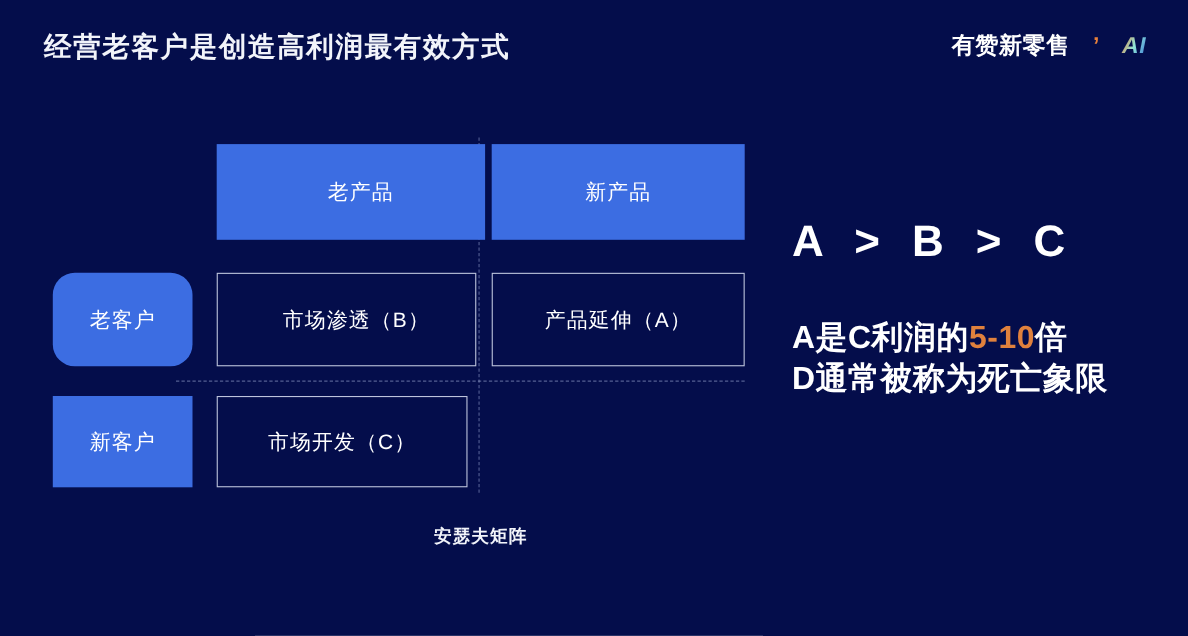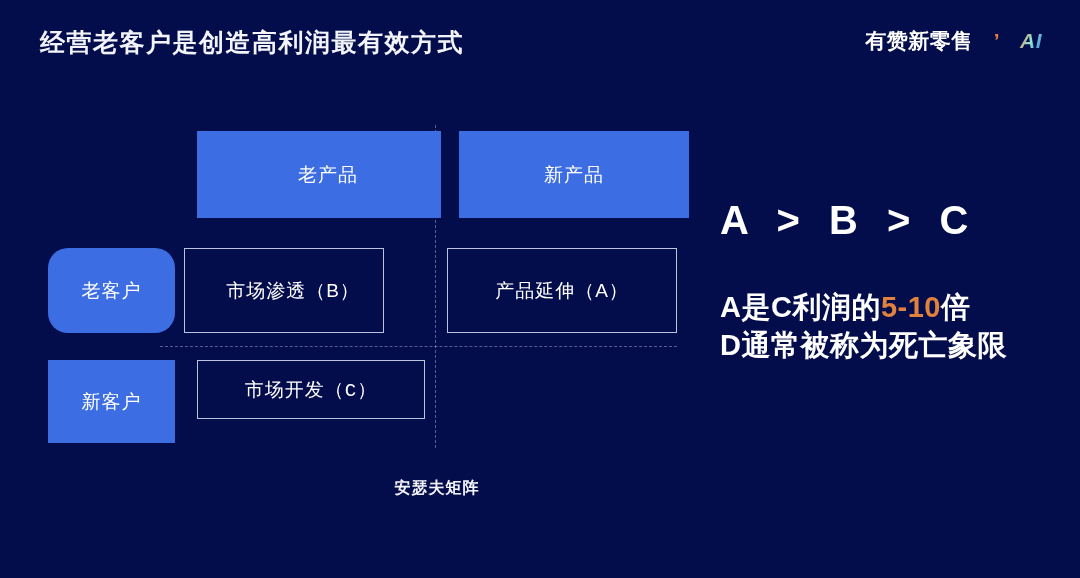--- a/index.html
+++ b/index.html
@@ -71,28 +71,28 @@
   <div class="logo">
     <span class="brand">有赞新零售</span>
     <span class="ai-tick">’</span>
     <span class="ai">AI</span>
   </div>
 
   <div class="vline"></div>
   <div class="hline"></div>
 
   <div class="box filled" style="left:197px;top:131px;width:244px;height:87px;padding-left:18px;">老产品</div>
-  <div class="box filled" style="left:447px;top:131px;width:230px;height:87px;margin-left:12px;">新产品</div>
+  <div class="box filled" style="left:447px;top:131px;width:230px;height:87px;">新产品</div>
 
   <div class="box filled" style="left:48px;top:248px;width:127px;height:85px;border-radius:20px;">老客户</div>
   <div class="box filled" style="left:48px;top:360px;width:127px;height:83px;">新客户</div>
 
-  <div class="box outlined" style="left:184px;top:248px;width:200px;height:85px;padding-left:18px;">市场渗透（B）</div>
+  <div class="box outlined" style="left:197px;top:248px;width:236px;height:85px;padding-left:18px;">市场渗透（B）</div>
   <div class="box outlined" style="left:447px;top:248px;width:230px;height:85px;">产品延伸（A）</div>
-  <div class="box outlined" style="left:197px;top:360px;width:228px;height:59px;font-family:Liberation Mono, monospace;">市场开发（C）</div>
+  <div class="box outlined" style="left:197px;top:360px;width:228px;height:83px;">市场开发（C）</div>
 
   <div class="caption">安瑟夫矩阵</div>
 
   <div class="formula">A &gt; B &gt; C</div>
 
   <div class="insight">
     <div>
       <span>A是C利润的</span><span class="hl">5-10</span><span>倍</span>
     </div>
     <div>D通常被称为死亡象限</div>

